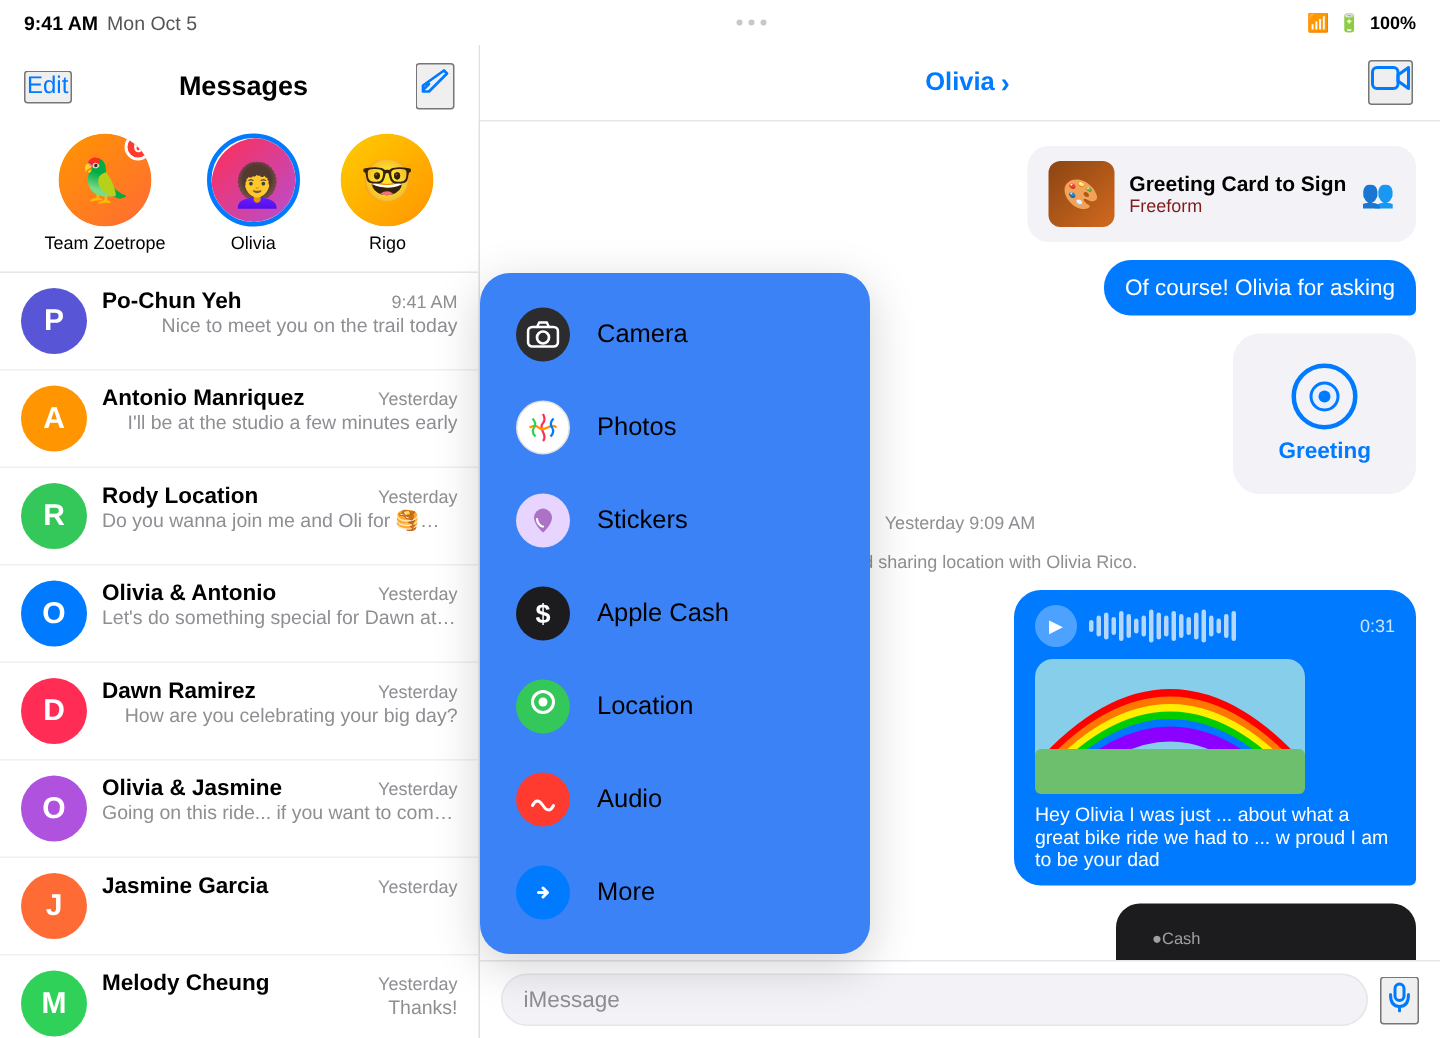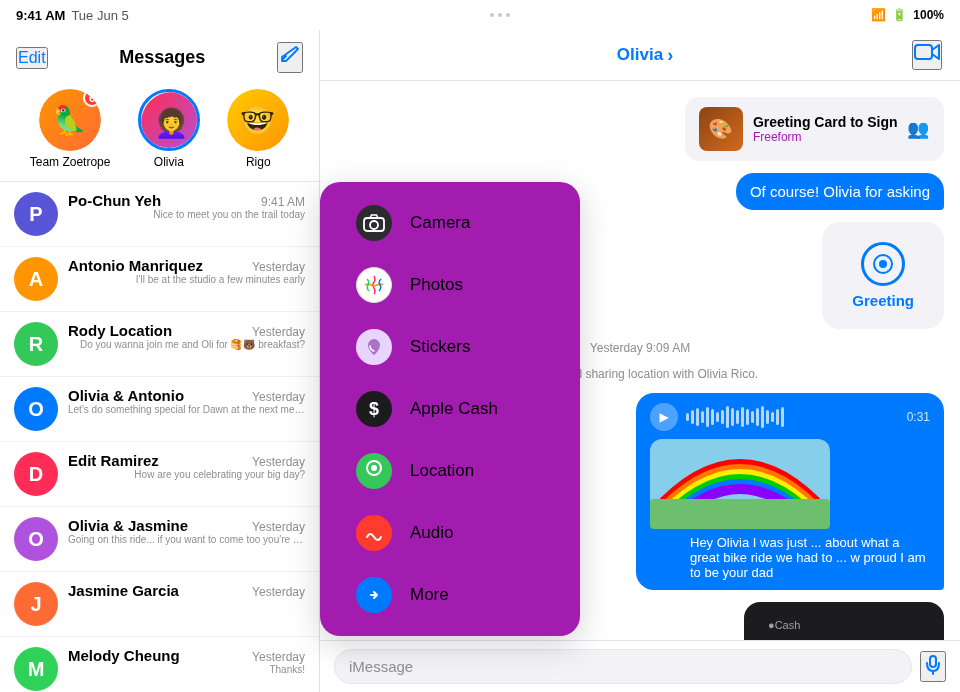--- a/index.html
+++ b/index.html
@@ -143,21 +143,21 @@
       color: #fff;
     }
     .msg-content { flex: 1; min-width: 0; text-align: right; }
     .msg-top {
       display: flex;
       justify-content: space-between;
       align-items: baseline;
     }
     .msg-name { font-size: 15px; font-weight: 600; color: #000; }
     .msg-time { font-size: 12px; color: #8e8e93; flex-shrink: 0; }
-    .msg-preview { font-size: 10px; color: #8e8e93; white-space: nowrap; overflow: hidden; text-overflow: ellipsis; }
+    .msg-preview { font-size: 13px; color: #8e8e93; white-space: nowrap; overflow: hidden; text-overflow: ellipsis; }
 
     
     .chat-panel {
       flex: 1;
       display: flex;
       flex-direction: column;
       background: #fff;
       position: relative;
     }
 
@@ -205,21 +205,21 @@
       max-width: 300px;
     }
     .greeting-card-thumb {
       width: 44px; height: 44px;
       border-radius: 8px;
       background: linear-gradient(135deg, #8b4513, #d2691e);
       display: flex; align-items: center; justify-content: center;
       font-size: 20px;
     }
     .greeting-card-text .card-title { font-size: 14px; font-weight: 600; }
-    .greeting-card-text .card-sub { font-size: 12px; color: #a21caf; }
+    .greeting-card-text .card-sub { font-size: 12px; color: #7f1d1d; }
 
     
     .bubble-sent {
       align-self: flex-end;
       background: #007aff;
       color: #fff;
       border-radius: 18px 18px 4px 18px;
       padding: 10px 14px;
       font-size: 15px;
       max-width: 320px;
@@ -284,21 +284,21 @@
       align-items: center;
       gap: 2px;
     }
     .waveform-bar {
       width: 3px;
       background: rgba(255,255,255,0.7);
       border-radius: 2px;
     }
     .audio-time { color: rgba(255,255,255,0.8); font-size: 12px; }
     .rainbow-svg { display: block; }
-    .audio-text { color: #fff; font-size: 13px; margin-left: 40px; }
+    .audio-text { color: #fff; font-size: 13px; }
 
     
     .cash-card {
       align-self: flex-end;
       background: #1c1c1e;
       border-radius: 16px;
       padding: 16px 24px;
       display: flex;
       flex-direction: column;
       align-items: flex-start;
@@ -342,25 +342,25 @@
     .audio-record-btn {
       color: #007aff;
       font-size: 20px;
       cursor: pointer;
     }
 
     
     .app-picker {
       position: absolute;
       left: 0; bottom: 56px;
-      background: #a21caf;
+      background: #3b82f6;
       border-radius: 20px;
       box-shadow: 0 8px 32px rgba(0,0,0,0.18);
       width: 260px;
-      padding: 10px 12px;
+      padding: 10px 0;
       z-index: 100;
     }
     .app-picker-item {
       display: flex;
       align-items: center;
       padding: 13px 24px;
       gap: 18px;
       cursor: pointer;
     }
     .app-icon-wrap {
@@ -380,21 +380,21 @@
       display: flex; gap: 4px; justify-content: center; padding: 4px 0;
     }
     .dot { width: 4px; height: 4px; border-radius: 50%; background: #c7c7cc; }
   </style>
 </head>
 <body>
 
 <div class="status-bar">
   <div class="status-bar-left">
     <span>9:41 AM</span>
-    <span style="font-weight:400;color:#555">Tue Jun 5</span>
+    <span style="font-weight:400;color:#555">Mon Oct 5</span>
   </div>
   <div class="status-bar-center">
     <div class="three-dots">
       <div class="dot"></div>
         <div class="dot"></div>
         <div class="dot"></div>
     </div>
   </div>
   <div class="status-bar-right">
     <span>📶</span>
@@ -482,21 +482,21 @@
           <span class="msg-name">Olivia &amp; Antonio</span>
           <span class="msg-time">Yesterday</span>
         </div>
         <div class="msg-preview">Let's do something special for Dawn at the next meeting ok?</div>
       </div>
     </div>
         <div class="message-item">
       <div class="msg-avatar" style="background:#ff2d55;">D</div>
       <div class="msg-content">
         <div class="msg-top">
-          <span class="msg-name">Edit Ramirez</span>
+          <span class="msg-name">Dawn Ramirez</span>
           <span class="msg-time">Yesterday</span>
         </div>
         <div class="msg-preview">How are you celebrating your big day?</div>
       </div>
     </div>
         <div class="message-item">
       <div class="msg-avatar" style="background:#af52de;">O</div>
       <div class="msg-content">
         <div class="msg-top">
           <span class="msg-name">Olivia &amp; Jasmine</span>

